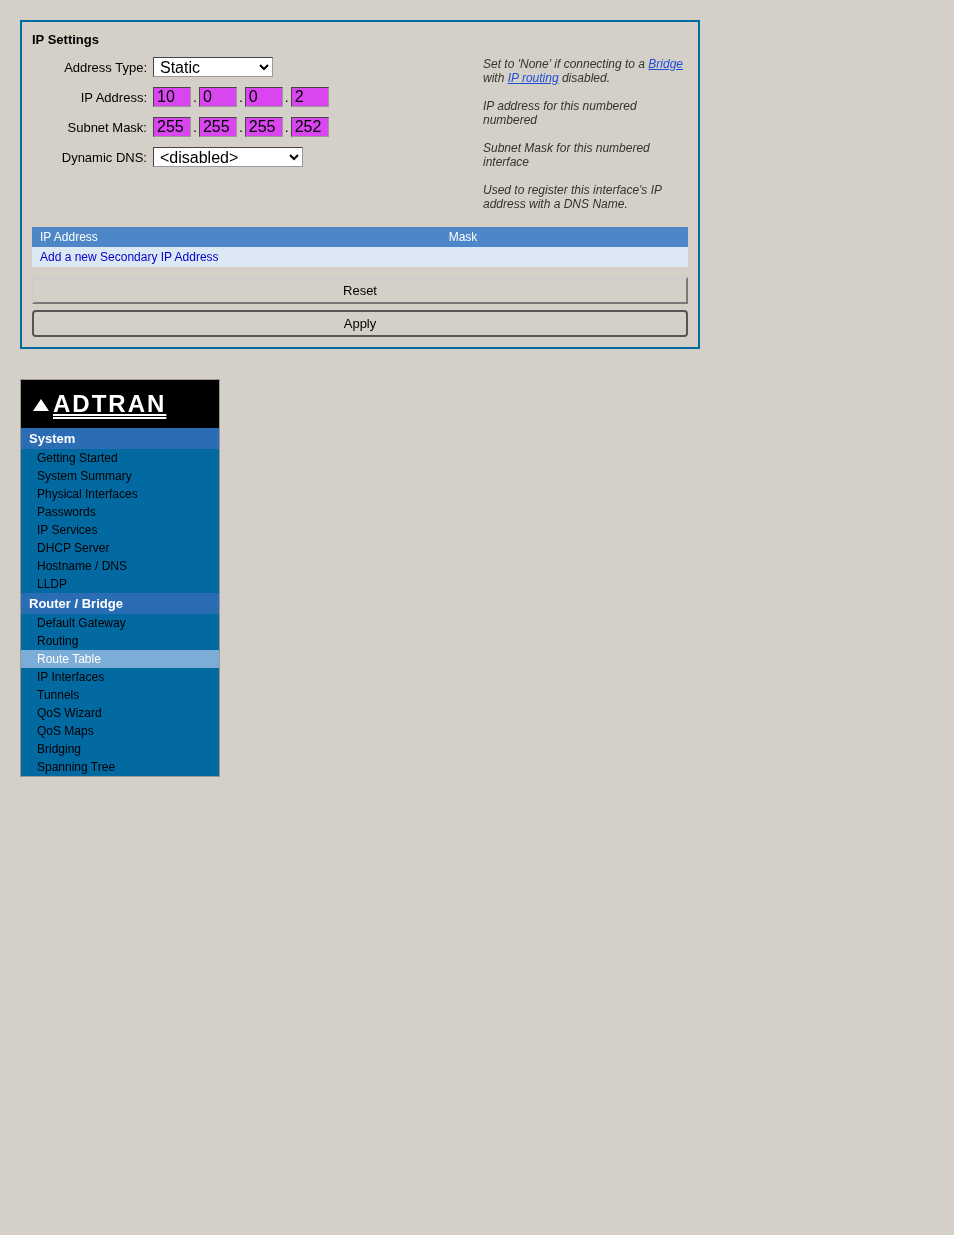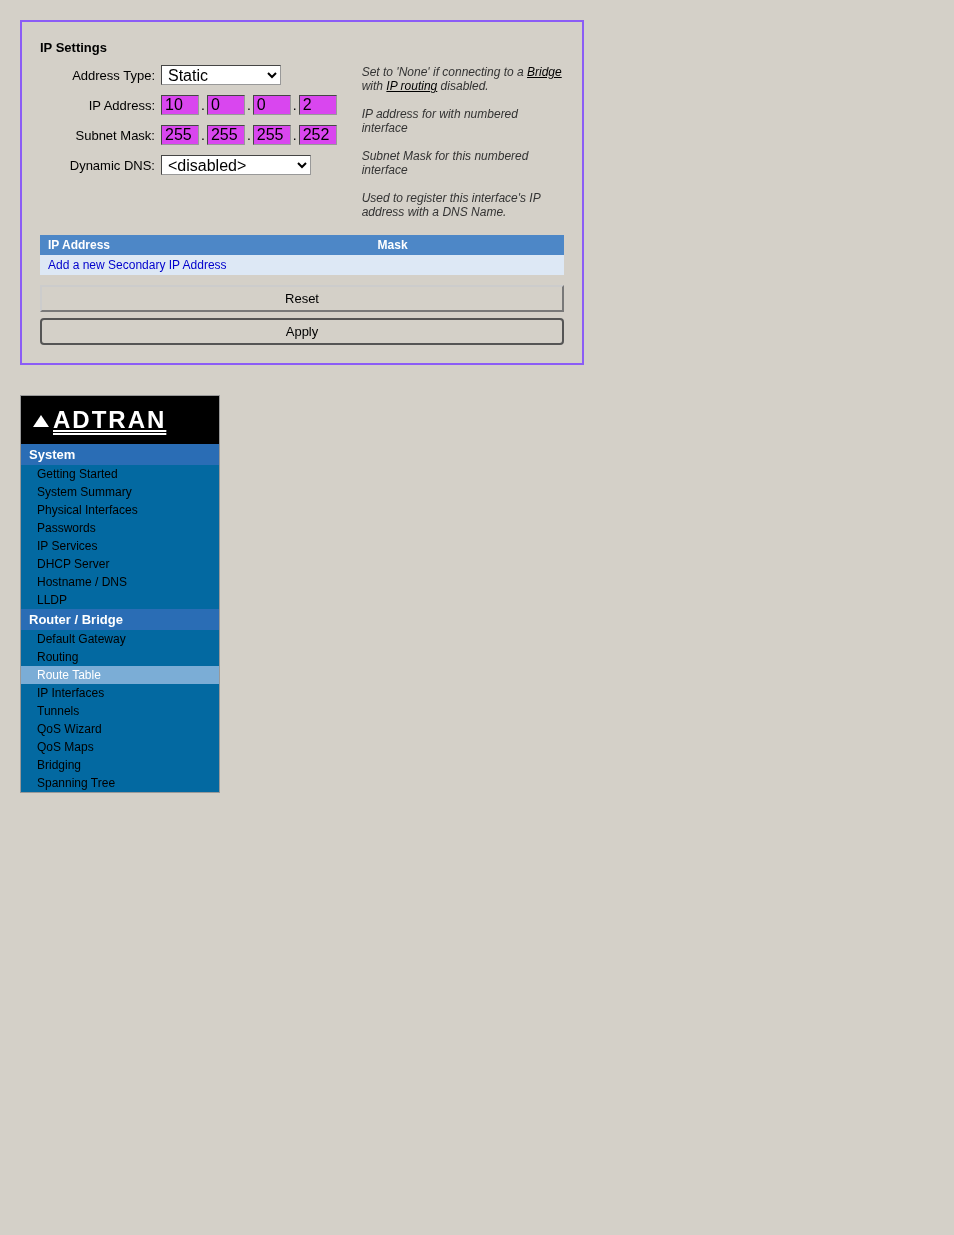--- a/index.html
+++ b/index.html
@@ -7,24 +7,24 @@
       background: #d4d0c8;
       font-family: Arial, Helvetica, sans-serif;
       font-size: 13px;
       color: #000;
       padding: 20px;
     }
 
     
     .ip-settings-panel {
       background: #d4d0c8;
-      border: 2px solid #8b5cf6;
-      width: 564px;
+      border: 2px solid #0369a1;
+      width: 680px;
       margin-bottom: 30px;
-      padding: 18px;
+      padding: 10px;
     }
 
     .section-title {
       font-weight: bold;
       font-size: 13px;
       margin-bottom: 10px;
     }
 
     .settings-grid {
       display: grid;
@@ -107,21 +107,21 @@
 
     .secondary-table thead tr {
       background: #4d87c7;
       color: white;
     }
 
     .secondary-table thead th {
       padding: 3px 8px;
       text-align: left;
       font-size: 12px;
-      font-weight: bold;
+      font-weight: normal;
     }
 
     .secondary-table tbody tr {
       background: #dde8f5;
     }
 
     .secondary-table tbody td {
       padding: 3px 8px;
       font-size: 12px;
     }
@@ -183,21 +183,21 @@
       cursor: pointer;
       background: #0369a1;
     }
 
     .nav-item.active {
       background: #7badd6;
       color: white;
     }
 
     .link-text {
-      color: #000000;
+      color: #1d4ed8;
       text-decoration: underline;
       text-align: right;
     }
   </style>
 </head>
 <body>
 
 <div class="ip-settings-panel">
 
   <div class="section-title">IP Settings</div>
@@ -241,21 +241,21 @@
         <select class="dns-select">
           <option>&lt;disabled&gt;</option>
         </select>
       </div>
     </div>
 
     <div class="right-col">
       <div class="field-note" style="margin-bottom:14px;">
         Set to 'None' if connecting to a <a href="#" class="link-text">Bridge</a> with <a href="#" class="link-text">IP routing</a> disabled.
       </div>
-      <div class="field-note" style="margin-bottom:14px;">IP address for with numbered interface</div>
+      <div class="field-note" style="margin-bottom:14px;">IP address for this numbered numbered</div>
       <div class="field-note" style="margin-bottom:14px;">Subnet Mask for this numbered interface</div>
       <div class="field-note">Used to register this interface's IP address with a DNS Name.</div>
     </div>
   </div>
 
   <div class="secondary-section">
     <table class="secondary-table">
       <thead>
         <tr>
           <th>IP Address</th>

